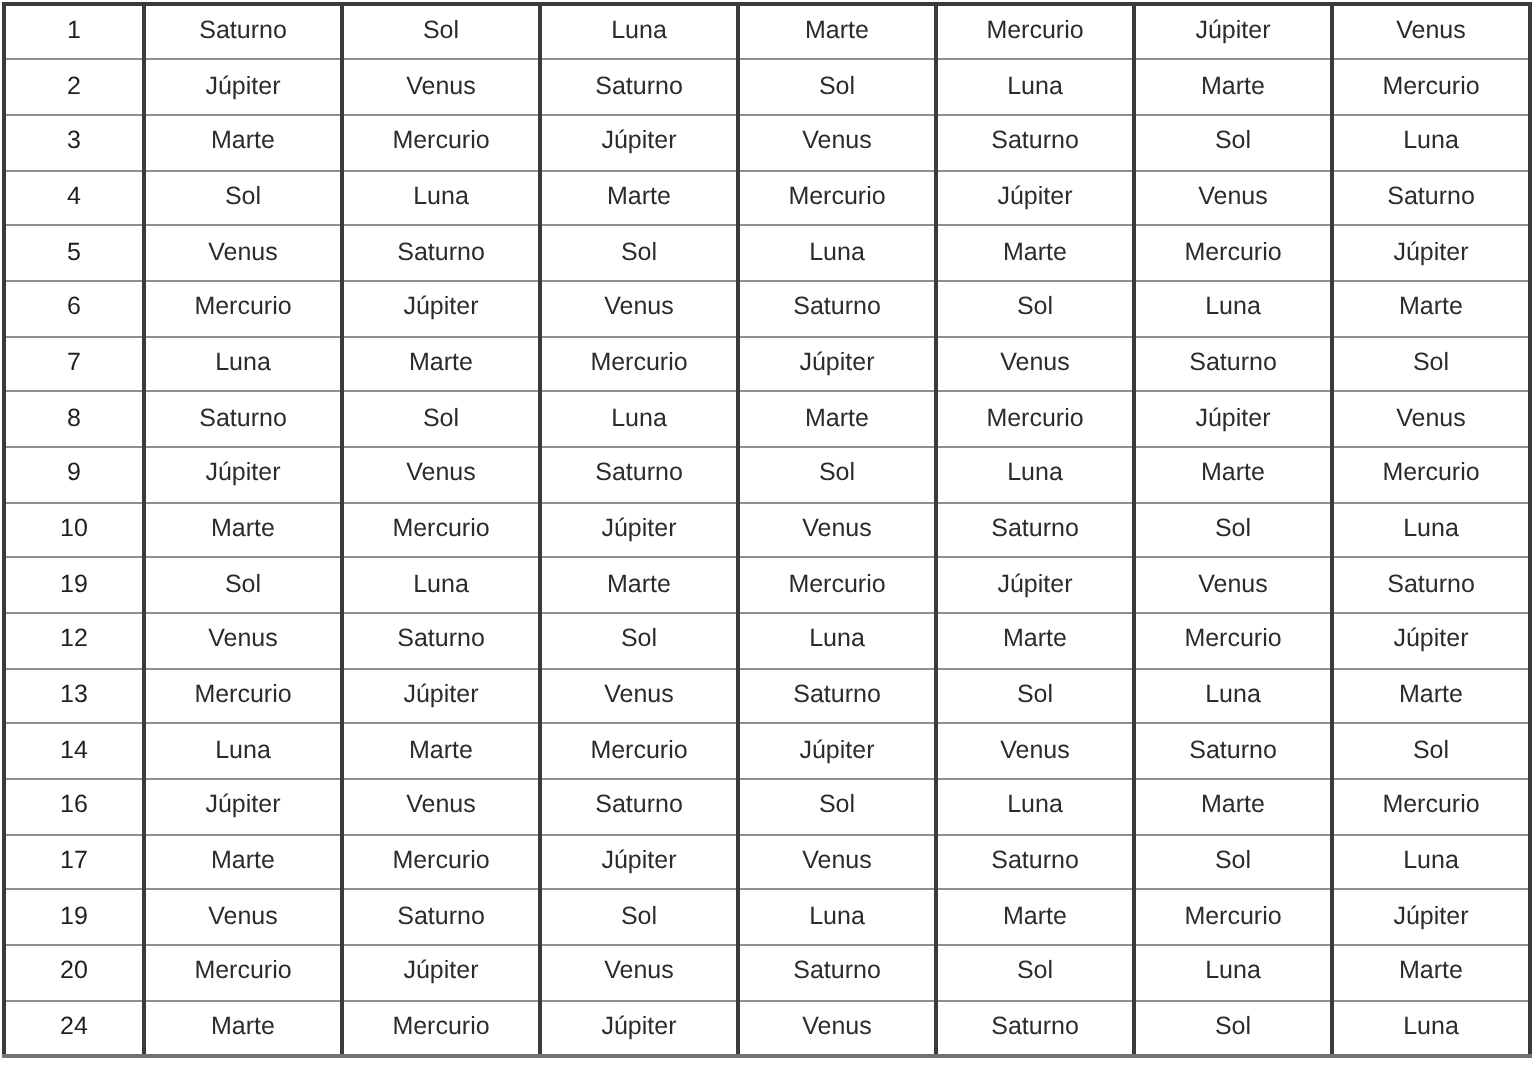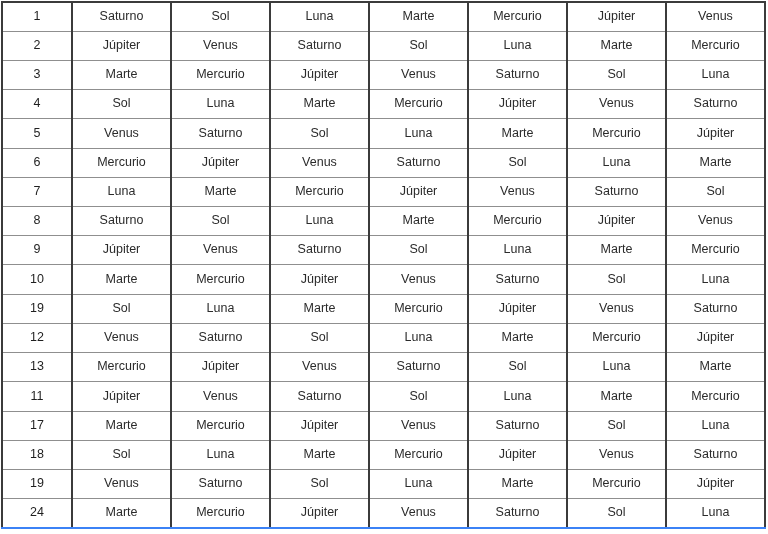--- a/index.html
+++ b/index.html
@@ -42,21 +42,21 @@
     color: #2b2b2b;
     padding: 0 2px;
     white-space: nowrap;
     overflow: hidden;
   }
 
   #planetary-hours-table tr:first-child td {
     border-top: 2px solid #3b3b3b;
   }
   #planetary-hours-table tr:last-child td {
-    border-bottom: 2px solid #3b82f6;
+    border-bottom: 2px solid #737373;
   }
   #planetary-hours-table td:first-child {
     border-left: 2px solid #3b3b3b;
   }
   #planetary-hours-table td:last-child {
     border-right: 2px solid #3b3b3b;
   }
 
   #planetary-hours-table td.cell-index {
     color: #1f1f1f;
@@ -201,58 +201,68 @@
         <td class="cell-index">13</td>
         <td class="cell-planet">Mercurio</td>
         <td class="cell-planet">Júpiter</td>
         <td class="cell-planet">Venus</td>
         <td class="cell-planet">Saturno</td>
         <td class="cell-planet">Sol</td>
         <td class="cell-planet">Luna</td>
         <td class="cell-planet">Marte</td>
       </tr>
       <tr>
-        <td class="cell-index">11</td>
+        <td class="cell-index">14</td>
+        <td class="cell-planet">Luna</td>
+        <td class="cell-planet">Marte</td>
+        <td class="cell-planet">Mercurio</td>
+        <td class="cell-planet">Júpiter</td>
+        <td class="cell-planet">Venus</td>
+        <td class="cell-planet">Saturno</td>
+        <td class="cell-planet">Sol</td>
+      </tr>
+      <tr>
+        <td class="cell-index">16</td>
         <td class="cell-planet">Júpiter</td>
         <td class="cell-planet">Venus</td>
         <td class="cell-planet">Saturno</td>
         <td class="cell-planet">Sol</td>
         <td class="cell-planet">Luna</td>
         <td class="cell-planet">Marte</td>
         <td class="cell-planet">Mercurio</td>
       </tr>
       <tr>
         <td class="cell-index">17</td>
         <td class="cell-planet">Marte</td>
         <td class="cell-planet">Mercurio</td>
         <td class="cell-planet">Júpiter</td>
         <td class="cell-planet">Venus</td>
         <td class="cell-planet">Saturno</td>
         <td class="cell-planet">Sol</td>
         <td class="cell-planet">Luna</td>
       </tr>
       <tr>
-        <td class="cell-index">18</td>
-        <td class="cell-planet">Sol</td>
-        <td class="cell-planet">Luna</td>
-        <td class="cell-planet">Marte</td>
-        <td class="cell-planet">Mercurio</td>
-        <td class="cell-planet">Júpiter</td>
-        <td class="cell-planet">Venus</td>
-        <td class="cell-planet">Saturno</td>
-      </tr>
-      <tr>
         <td class="cell-index">19</td>
         <td class="cell-planet">Venus</td>
         <td class="cell-planet">Saturno</td>
         <td class="cell-planet">Sol</td>
         <td class="cell-planet">Luna</td>
         <td class="cell-planet">Marte</td>
         <td class="cell-planet">Mercurio</td>
         <td class="cell-planet">Júpiter</td>
+      </tr>
+      <tr>
+        <td class="cell-index">20</td>
+        <td class="cell-planet">Mercurio</td>
+        <td class="cell-planet">Júpiter</td>
+        <td class="cell-planet">Venus</td>
+        <td class="cell-planet">Saturno</td>
+        <td class="cell-planet">Sol</td>
+        <td class="cell-planet">Luna</td>
+        <td class="cell-planet">Marte</td>
       </tr>
       <tr>
         <td class="cell-index">24</td>
         <td class="cell-planet">Marte</td>
         <td class="cell-planet">Mercurio</td>
         <td class="cell-planet">Júpiter</td>
         <td class="cell-planet">Venus</td>
         <td class="cell-planet">Saturno</td>
         <td class="cell-planet">Sol</td>
         <td class="cell-planet">Luna</td>

